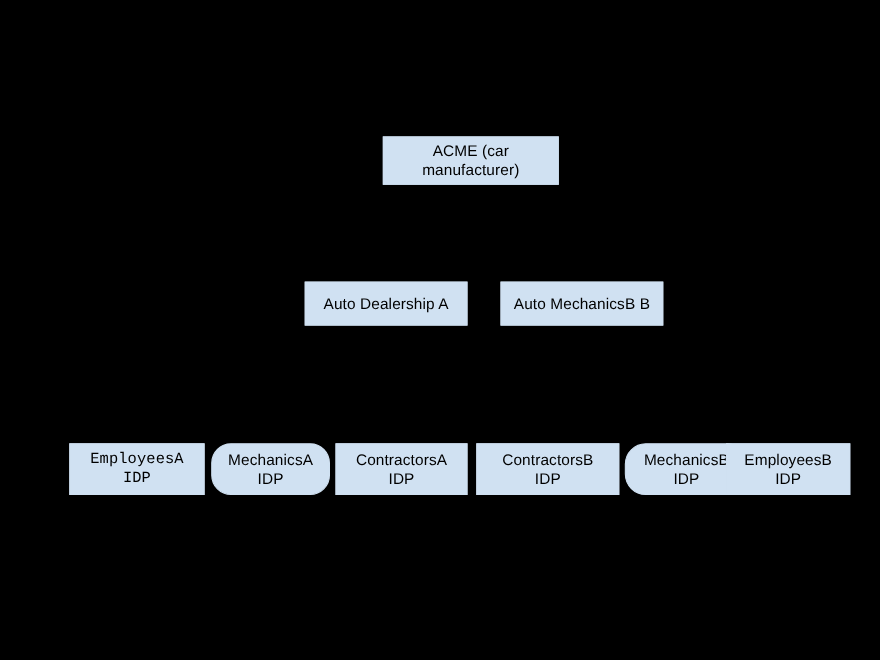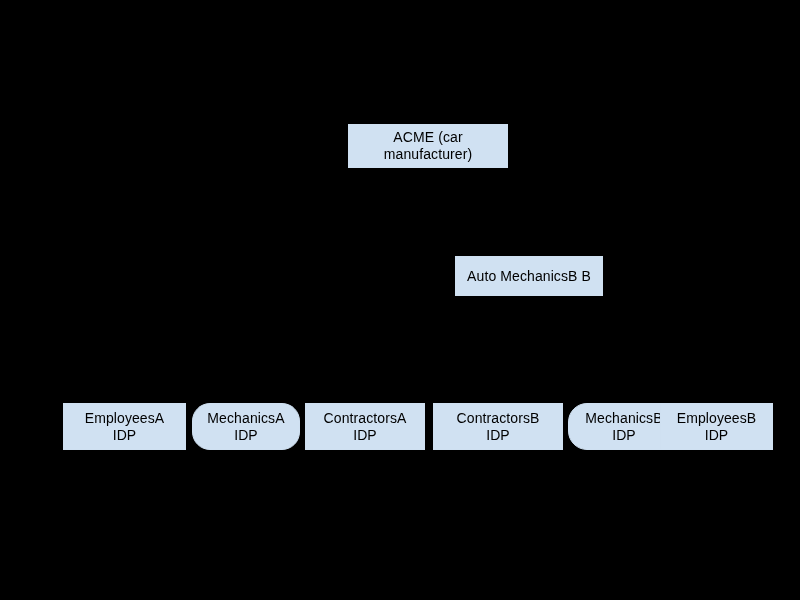--- a/index.html
+++ b/index.html
@@ -54,35 +54,36 @@
     left: 455px;
     top: 256px;
     width: 148px;
     height: 40px;
   }
   
   .node-leaf {
     top: 403px;
     height: 47px;
   }
-  .leaf-0 { left: 63px;  width: 123px; }
+  .leaf-0 { left: 63px;  width: 123px; font-family: Liberation Mono, monospace; }
   .leaf-1 { left: 192px; width: 108px; border-radius: 18px; }
   .leaf-2 { left: 305px; width: 120px; }
   .leaf-3 { left: 433px; width: 130px; }
   .leaf-4 { left: 568px; width: 112px; border-radius: 19px; }
   .leaf-5 { left: 660px; width: 113px; }
 </style>
 </head>
 <body>
 
 <div id="diagram-canvas">
 
   <div class="node node-root">ACME (car
 manufacturer)</div>
 
+  <div class="node node-dealer-a">Auto Dealership A</div>
   <div class="node node-dealer-b">Auto MechanicsB B</div>
 
   <div class="node node-leaf leaf-0">EmployeesA
 IDP</div>
   <div class="node node-leaf leaf-1">MechanicsA
 IDP</div>
   <div class="node node-leaf leaf-2">ContractorsA
 IDP</div>
   <div class="node node-leaf leaf-3">ContractorsB
 IDP</div>

